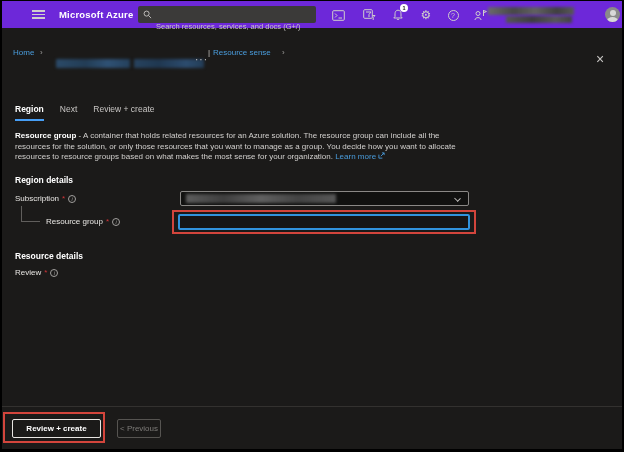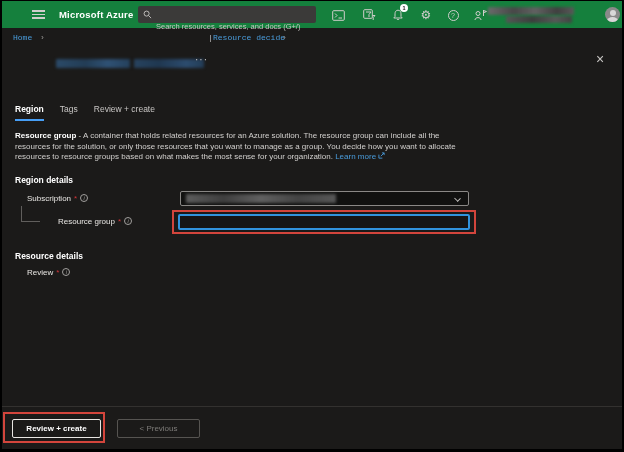--- a/index.html
+++ b/index.html
@@ -2,21 +2,21 @@
 <html><head>
 <meta charset="utf-8">
 <style>
   * { margin:0; padding:0; box-sizing:border-box; }
   html,body { background:#000; }
   .stage{ position:relative; width:624px; height:452px; background:#000; overflow:hidden;
           font-family:"Liberation Sans", sans-serif; }
   .chrome{ position:absolute; left:2px; right:2px; top:1px; bottom:3px; background:#1b1a19; }
 
   
-  .topbar{ position:absolute; left:0; top:0; width:100%; height:27px; background:#15803d; }
+  .topbar{ position:absolute; left:0; top:0; width:100%; height:27px; background:#6d28d9; }
   .hamburger{ position:absolute; left:30px; top:9px; width:13px; height:9px; cursor:pointer; }
   .hamburger i{ display:block; height:1.5px; background:#d0cecc; margin-bottom:2px; }
   .product{ position:absolute; left:57px; top:0; height:27px; line-height:27px;
             color:#fff; font-size:9.5px; font-weight:bold; letter-spacing:.2px; }
   .searchbox{ position:absolute; left:136px; top:5px; width:178px; height:17px;
               background:#3b3a39; border-radius:2px; display:flex; align-items:center; padding:0 5px; }
   .searchbox svg{ flex:0 0 auto; margin-right:4px; }
   .searchbox input{ flex:1; background:transparent; border:none; outline:none;
                     color:#c8c6c4; font-size:7.5px; font-family:"Liberation Sans",sans-serif;margin-top:24px; }
   .searchbox input::placeholder{ color:#c8c6c4; opacity:1; }
@@ -33,21 +33,21 @@
                background:linear-gradient(90deg,#6a6a6a,#474747 30%,#616161 55%,#3f3f3f 80%,#585858); }
   .user-line2{ left:504px; top:15px; width:66px; height:7px;
                background:linear-gradient(90deg,#555,#3c3c3c 40%,#575757 75%,#424242); }
   .avatar{ position:absolute; left:603px; top:6px; width:15px; height:15px; border-radius:50%;
            background:#8a8a8a; overflow:hidden; }
   .avatar .head{ position:absolute; left:4.5px; top:3px; width:6px; height:6px; border-radius:50%; background:#d8d8d8; }
   .avatar .body{ position:absolute; left:2px; top:9.5px; width:11px; height:8px; border-radius:50% 50% 0 0; background:#d8d8d8; }
 
   
   .breadcrumb{ position:absolute; left:0; top:27px; width:100%; height:20px; font-size:8px; }
-  .breadcrumb .item{ position:absolute; top:5px;font-family:Liberation Mono, monospace; }
+  .breadcrumb .item{ position:absolute; top:20px; }
   .crumb-link{ color:#4a9ddd; cursor:pointer; }
   .crumb-sep{ color:#a19f9d; }
   .crumb-pipe{ color:#c8c6c4; }
   .bc-blur1{ left:54px; top:31px; width:74px; height:9px;
              background:linear-gradient(90deg,#2b4burl 0,#2b4a68,#223c55 40%,#2f5174 70%,#24405c); background:linear-gradient(90deg,#2b4a68,#223c55 40%,#2f5174 70%,#24405c); }
   .bc-blur2{ left:132px; top:31px; width:70px; height:9px;
              background:linear-gradient(90deg,#27435f,#1f3750 35%,#2c4c6e 75%,#223b55); }
 
   
   .page-title{ position:absolute; left:11px; top:51px; color:#fff; font-size:15px; font-weight:bold; }
@@ -63,21 +63,21 @@
 
   
   .description{ position:absolute; left:13px; top:130px; width:450px; font-size:8px;
                 line-height:10.6px; color:#d2d0ce; }
   .description b{ color:#fff; }
   .link{ color:#4a9ddd; cursor:pointer; }
   .ext-icon{ display:inline-block; margin-left:2px; }
 
   
   .section-h{ position:absolute; left:13px; color:#fff; font-size:8.5px; font-weight:bold; }
-  .field-label{ position:absolute; font-size:8px; color:#e8e6e3; display:flex; align-items:flex-start; gap:3px;margin-left:12px; }
+  .field-label{ position:absolute; font-size:8px; color:#e8e6e3; display:flex; align-items:flex-end; gap:3px; }
   .req{ color:#d13438; }
   .info-icon{ display:inline-flex; width:8px; height:8px; border:1px solid #a19f9d; border-radius:50%;
               color:#a19f9d; font-size:5.5px; align-items:center; justify-content:center;
               font-style:italic; cursor:pointer; }
   .dropdown{ position:absolute; left:178px; width:289px; height:15px; background:#111110;
              border:1px solid #8a8886; border-radius:2px; cursor:pointer; }
   .dropdown .value{ position:absolute; left:6px; top:0; height:13px; line-height:13px;
                     color:#fff; font-size:8px; }
   .chevron{ position:absolute; right:8px; top:4px; width:5px; height:5px;
             border-right:1.2px solid #c8c6c4; border-bottom:1.2px solid #c8c6c4;
@@ -91,21 +91,21 @@
   .rg-input{ position:absolute; left:176px; top:213px; width:292px; height:16px;
              background:#161616; border:2px solid #3193de; border-radius:2px; outline:none;
              color:#fff; font-size:8px; padding:0 5px; font-family:"Liberation Sans",sans-serif; }
 
   
   .footer-divider{ position:absolute; left:0; top:405px; width:100%; height:1px; background:#33312f; }
   .anno-review{ left:1px; top:411px; width:102px; height:31px; }
   .btn{ position:absolute; top:418px; height:19px; border-radius:2px; background:transparent;
         font-size:8px; font-family:"Liberation Sans",sans-serif; cursor:pointer; }
   .btn-review{ left:10px; width:89px; border:1px solid #e8e6e3; color:#fff; font-weight:bold; }
-  .btn-prev{ left:115px; width:83px; border:1px solid #565451; color:#7e7c79; }
+  .btn-prev{ left:115px; width:44px; border:1px solid #565451; color:#7e7c79; }
   .btn-next{ left:183px; width:64px; border:1px solid #4a9ddd; color:#4a9ddd; font-weight:bold; }
 </style>
 </head>
 <body>
 
 <div class="stage">
   <div class="chrome">
 
     <div class="topbar">
       <div class="hamburger">
@@ -166,30 +166,30 @@
           <span class="body"></span>
         </div>
     </div>
 
     <div class="breadcrumb">
       <span class="item crumb-link" style="left:11px">Home</span>
       <span class="item crumb-sep" style="left:38px">›</span>
       <span class="redact bc-blur1"></span>
       <span class="redact bc-blur2"></span>
       <span class="item crumb-pipe" style="left:206px">|</span>
-      <span class="item crumb-link" style="left:211px">Resource decide</span>
+      <span class="item crumb-link" style="left:211px">Resource sense</span>
       <span class="item crumb-sep" style="left:280px">›</span>
     </div>
 
     <div class="more-btn">···</div>
     <div class="close-btn">×</div>
 
     <div class="tabs">
       <div class="tab active">Region</div>
-      <div class="tab">Tags</div>
+      <div class="tab">Next</div>
       <div class="tab">Review + create</div>
     </div>
 
     <p class="description"><b>Resource group</b><span> - </span><span>A container that holds related resources for an Azure solution. The resource group can include all the resources for the solution, or only those resources that you want to manage as a group. You decide how you want to allocate resources to resource groups based on what makes the most sense for your organization. </span><span class="link">Learn more</span><span class="ext-icon"><svg width="7" height="7" viewBox="0 0 8 8">
             <path d="M1,3 L1,7 L5,7" fill="none" stroke="#4a9ddd" stroke-width="1"></path>
             <line x1="3.2" y1="4.8" x2="7" y2="1" stroke="#4a9ddd" stroke-width="1"></line>
             <polyline points="4.5,1 7,1 7,3.5" fill="none" stroke="#4a9ddd" stroke-width="1"></polyline>
           </svg></span></p>
 
     <div class="section-h" style="top:174px">Region details</div>

